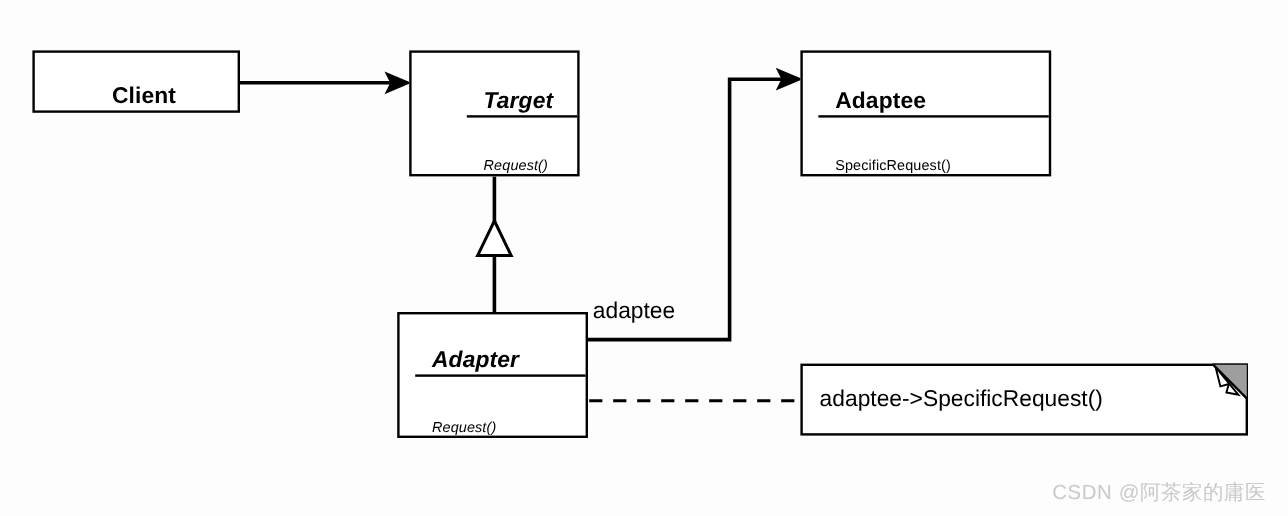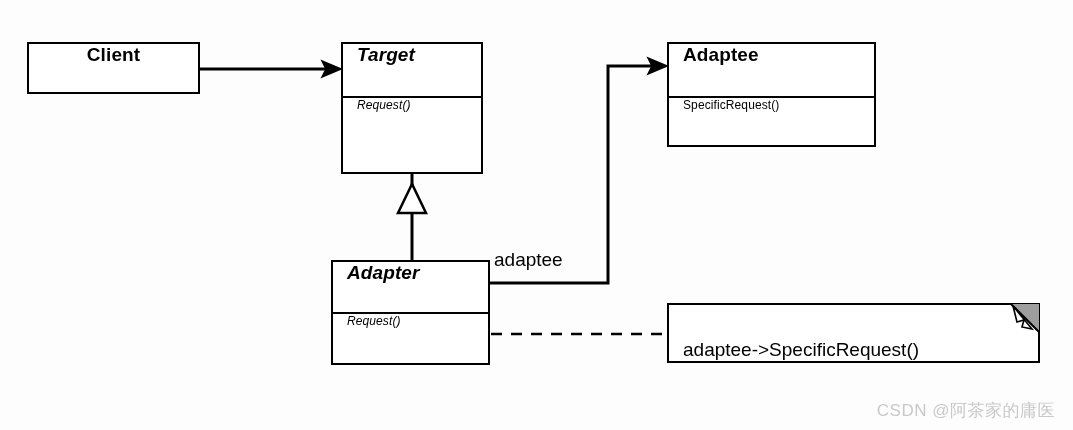--- a/index.html
+++ b/index.html
@@ -33,22 +33,23 @@
     position: absolute;
     box-sizing: border-box;
     background: #ffffff;
     border: 2px solid #000000;
     display: flex;
     flex-direction: column;
   }
   .uml-compartment {
     box-sizing: border-box;
     display: flex;
-    align-items: flex-start;
+    align-items: flex-end;
     flex: 1 1 auto;
+    margin-left: 13px;
   }
   .uml-compartment.divided {
     border-top: 2px solid #000000;
   }
   .cls-name {
     font-size: 19px;
     font-weight: bold;
     color: #000000;
     letter-spacing: 0.1px;
     white-space: nowrap;
@@ -66,40 +67,40 @@
   }
   .pad-left {
     padding-left: 14px;
   }
   .center {
     justify-content: center;
   }
 
   
   #box-client   { left: 27px;  top: 42px;  width: 173px; height: 52px; }
-  #box-target   { left: 341px; top: 42px;  width: 142px; height: 132px; }
+  #box-target   { left: 341px; top: 42px;  width: 142px; height: 105px; padding-left: 33px; }
   #box-adaptee  { left: 667px; top: 42px;  width: 209px; height: 105px; }
   #box-adapter  { left: 331px; top: 260px; width: 159px; height: 105px; font-style: italic; }
 
   #box-target  .uml-compartment:first-child { flex: 0 0 52px; }
   #box-adaptee .uml-compartment:first-child { flex: 0 0 52px; }
   #box-adapter .uml-compartment:first-child { flex: 0 0 50px; }
 
   
   .uml-note {
     position: absolute;
     box-sizing: border-box;
     left: 667px;
     top: 303px;
     width: 373px;
     height: 60px;
     background: #ffffff;
     border: 2px solid #000000;
     display: flex;
-    align-items: flex-end;
+    align-items: center;
   }
   .note-text {
     font-size: 19px;
     color: #000000;
     white-space: nowrap;
     padding-left: 14px;
   }
   .note-fold {
     position: absolute;
     right: -2px;

